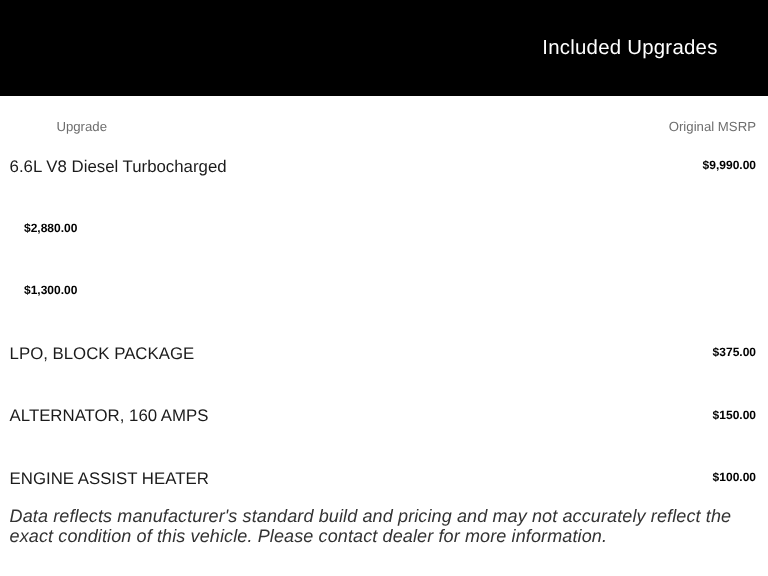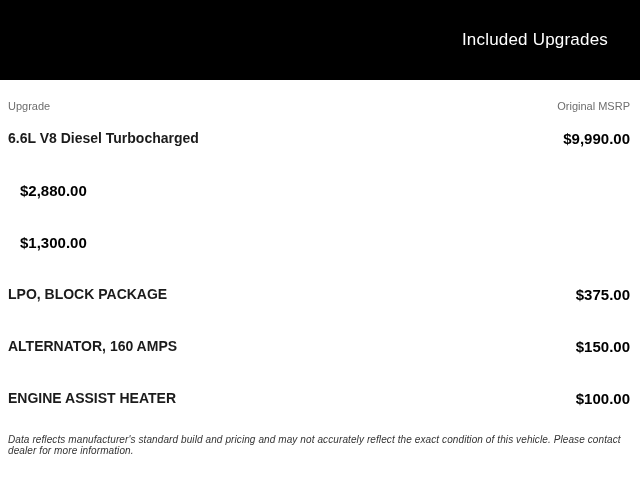--- a/index.html
+++ b/index.html
@@ -13,73 +13,74 @@
     font-family: "Liberation Sans", sans-serif;
     overflow: hidden;
     position: relative;
   }
   .header-band {
     height: 80px;
     background: #000000;
     display: flex;
     align-items: center;
     justify-content: flex-end;
-    padding-right: 32px;
+    padding-right: 42px;
     box-sizing: border-box;
   }
   .header-title {
     color: #ffffff;
     font-size: 17px;
     font-weight: 400;
     letter-spacing: 0.2px;
   }
   .content {
     padding: 0 10px 0 8px;
   }
   .col-header-row {
     display: flex;
     justify-content: space-between;
     align-items: flex-end;
     height: 32px;
     padding-top: 6px;
     box-sizing: border-box;
+    margin-left: 39px;
   }
   .col-header {
     font-size: 11px;
     color: #6e6e6e;
     font-weight: 400;
   }
   .upgrade-row {
     display: flex;
     justify-content: space-between;
     align-items: center;
     min-height: 52px;
     padding: 12px 0;
     box-sizing: border-box;
   }
   .upgrade-name {
     font-size: 14px;
     line-height: 20px;
     color: #1b1b1b;
     max-width: 355px;
-    font-weight: 700;
+    font-weight: 400;
   }
   .upgrade-price {
-    font-size: 15px;
+    font-size: 10px;
     font-weight: 700;
     color: #000000;
     white-space: nowrap;
     padding-left: 12px;
   }
   .disclaimer {
     position: absolute;
     left: 8px;
     right: 8px;
     bottom: 24px;
-    font-size: 10px;
+    font-size: 15px;
     font-style: italic;
     color: #333333;
     letter-spacing: 0.1px;
   }
 </style>
 </head>
 <body>
 
 <div class="header-band">
   <div class="header-title">Included Upgrades</div>

